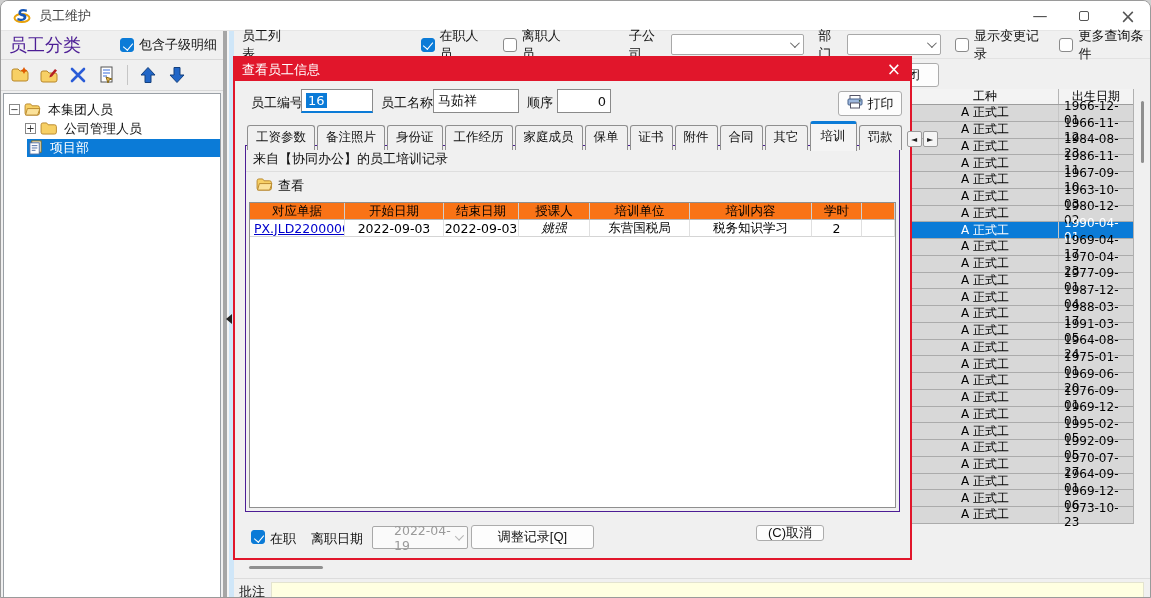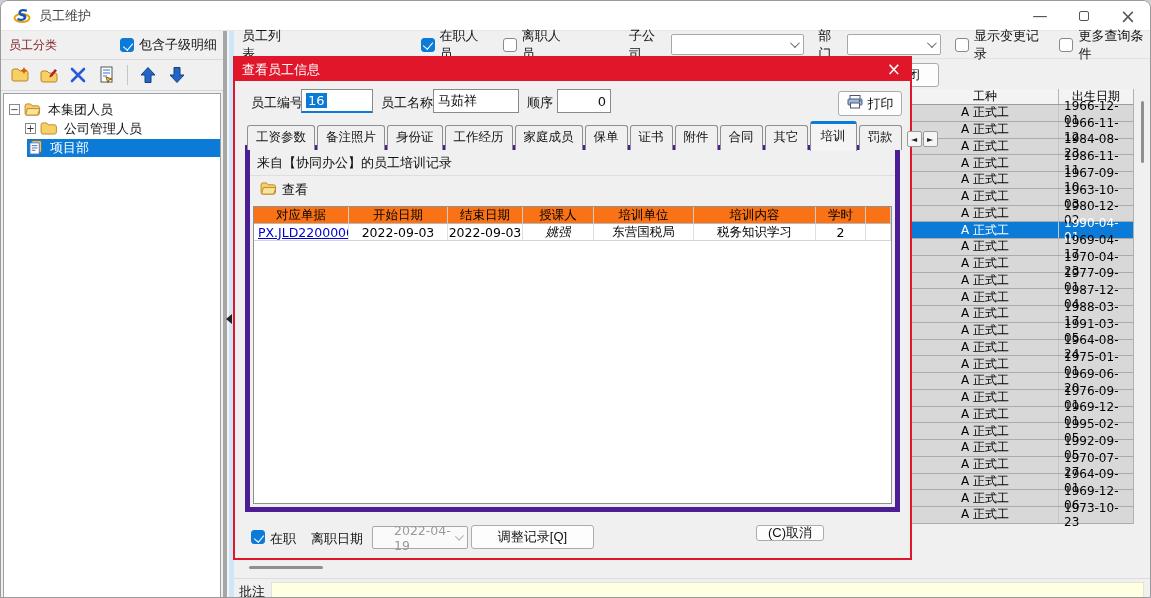--- a/index.html
+++ b/index.html
@@ -21,21 +21,21 @@
   .win-controls{margin-left:auto; display:flex; height:100%;}
   .win-btn{width:44px; height:100%; display:flex; align-items:center; justify-content:center;
     color:#555; font-size:15px; cursor:default;}
   .max-box{width:10px; height:10px; border:1.4px solid #555; border-radius:2px;}
   .win-close{font-size:19px;}
 
   
   .sidebar{position:absolute; left:0; top:30px; width:222px; height:568px; background:#f0f0f0;}
   .sb-header{height:29px; display:flex; align-items:center; padding:0 6px 0 8px;
     border-bottom:1px solid #d9d9d9;}
-  .sb-title{color:#7f1d1d; font-size:12px;}
+  .sb-title{color:#4c1d95; font-size:18px;}
   .sb-header .cb{margin-left:auto;}
   .sb-header .cb-label{margin-left:5px; font-size:13px; color:#111;}
   .sb-toolbar{height:31px; display:flex; align-items:center; gap:9px; padding-left:9px;
     border-bottom:1px solid #d9d9d9;}
   .tb-sep{width:1px; height:20px; background:#c6c6c6; margin:0 1px;}
   .tool{width:20px; height:20px; display:inline-flex; align-items:center; justify-content:center;}
   .tree{position:absolute; left:2px; right:2px; top:62px; bottom:0; background:#fff;
     border:1px solid #9aa0a6; padding-top:6px; font-size:13px; color:#111;}
   .tree-row{height:19px; display:flex; align-items:center;}
   .expander{width:11px; height:11px; border:1px solid #888; background:#fff; font-size:10px;
@@ -120,21 +120,21 @@
   .tabstrip{position:absolute; left:12px; top:68px; right:12px; height:24px; display:flex;
     align-items:flex-end; gap:2px; z-index:2;}
   .tab{border:1px solid #8f8f8f; border-bottom:none; border-radius:3px 3px 0 0; background:#f0f0f0;
     font-size:12.5px; padding:3px 8px 4px; color:#111; white-space:nowrap;}
   .tab.active{border-top:3px solid var(--sel); background:#f4f4f4; padding:4px 10px 6px; margin-bottom:-1px;}
   .tab-arrows{display:flex; gap:1px; margin-left:3px; margin-bottom:3px;}
   .tab-arrow{width:15px; height:16px; border:1px solid #9a9a9a; background:#f5f5f5; font-size:8px;
     display:flex; align-items:center; justify-content:center; color:#222; border-radius:2px;}
 
   .tab-panel{position:absolute; left:10px; right:10px; top:87px; bottom:46px;
-    border:5px solid #4c1d95; background:#f0f0f0; display:flex; flex-direction:column;}
+    border:1px solid #4c1d95; background:#f0f0f0; display:flex; flex-direction:column;}
   .panel-note{font-size:13px; color:#111; padding:4px 7px 3px; border-bottom:1px solid #dedede;}
   .panel-toolbar{display:flex; align-items:center; padding:3px 6px;}
   .view-btn{display:flex; align-items:center; gap:5px; font-size:13px; color:#111; padding:2px 4px;}
   .tt{flex:1; margin:2px 3px 3px; background:#fff; border:1px solid #8f8f8f; overflow:hidden;
     font-size:12.5px;}
   .tt-row{display:flex; height:17px;}
   .tt-row .tc{display:flex; align-items:center; justify-content:center; overflow:hidden; white-space:nowrap;}
   .tt-head .tc{background:#f97316; border-right:1px solid #cfcfcf; border-bottom:1px solid #b9b9b9;}
   .tt-data .tc{border-right:1px solid #e0e0e0; border-bottom:1px solid #d5d5d5;}
   .tt-data .tc.link{color:var(--link); text-decoration:underline; justify-content:flex-start; padding-left:4px;}

